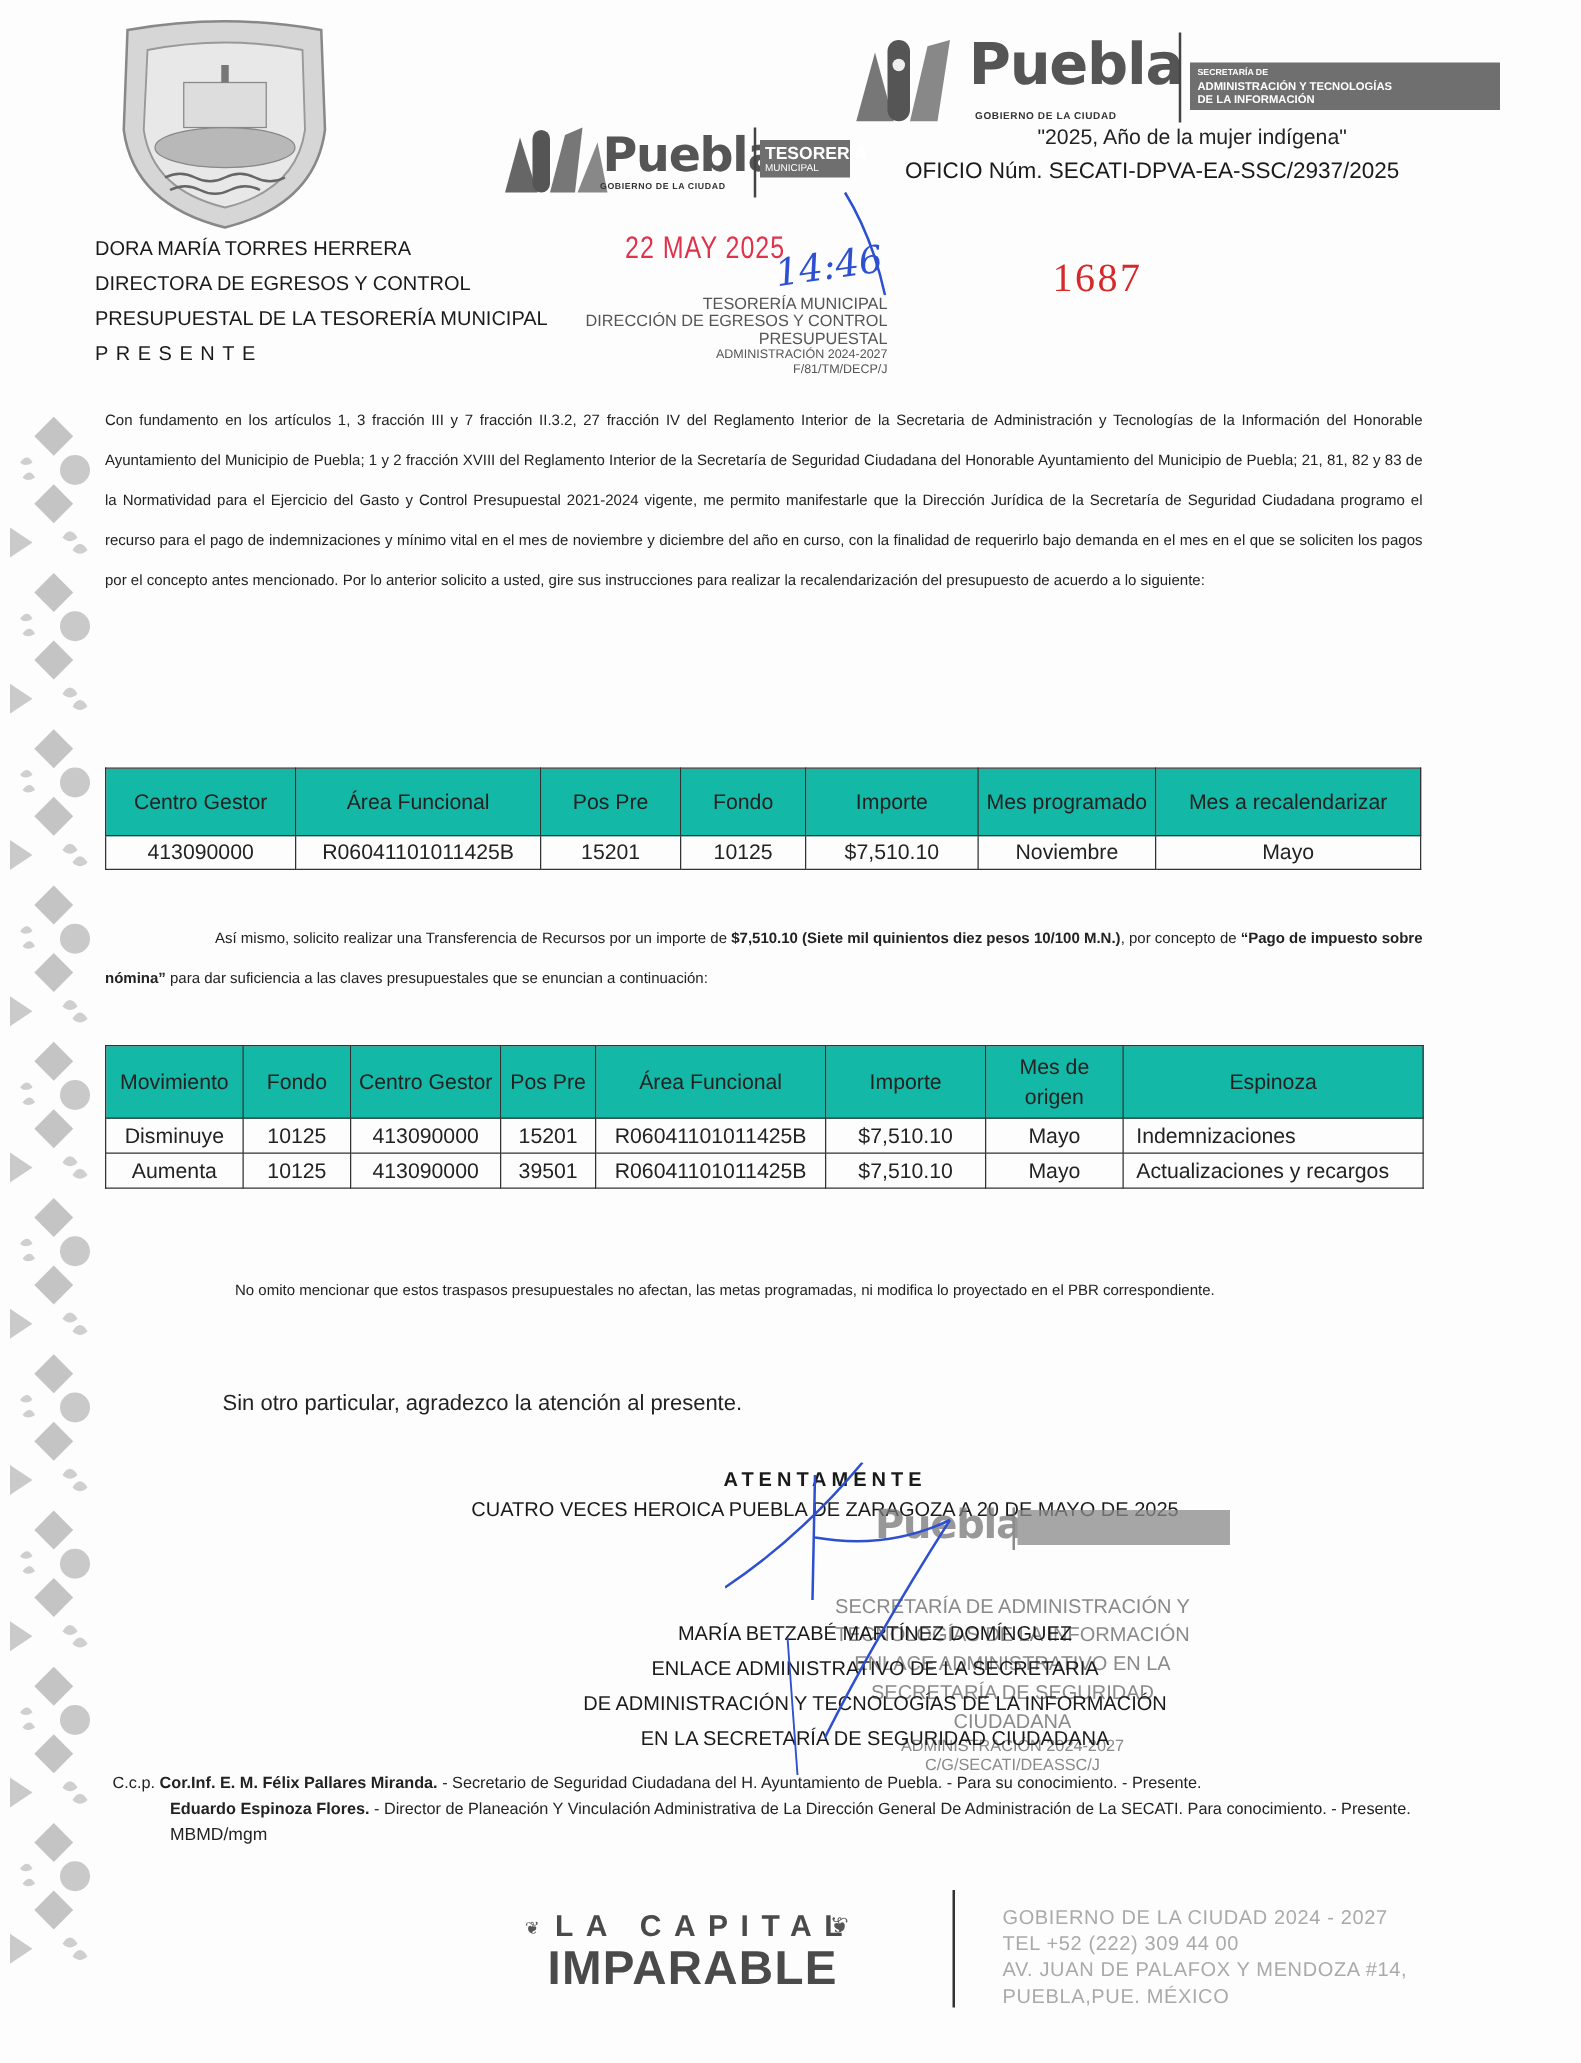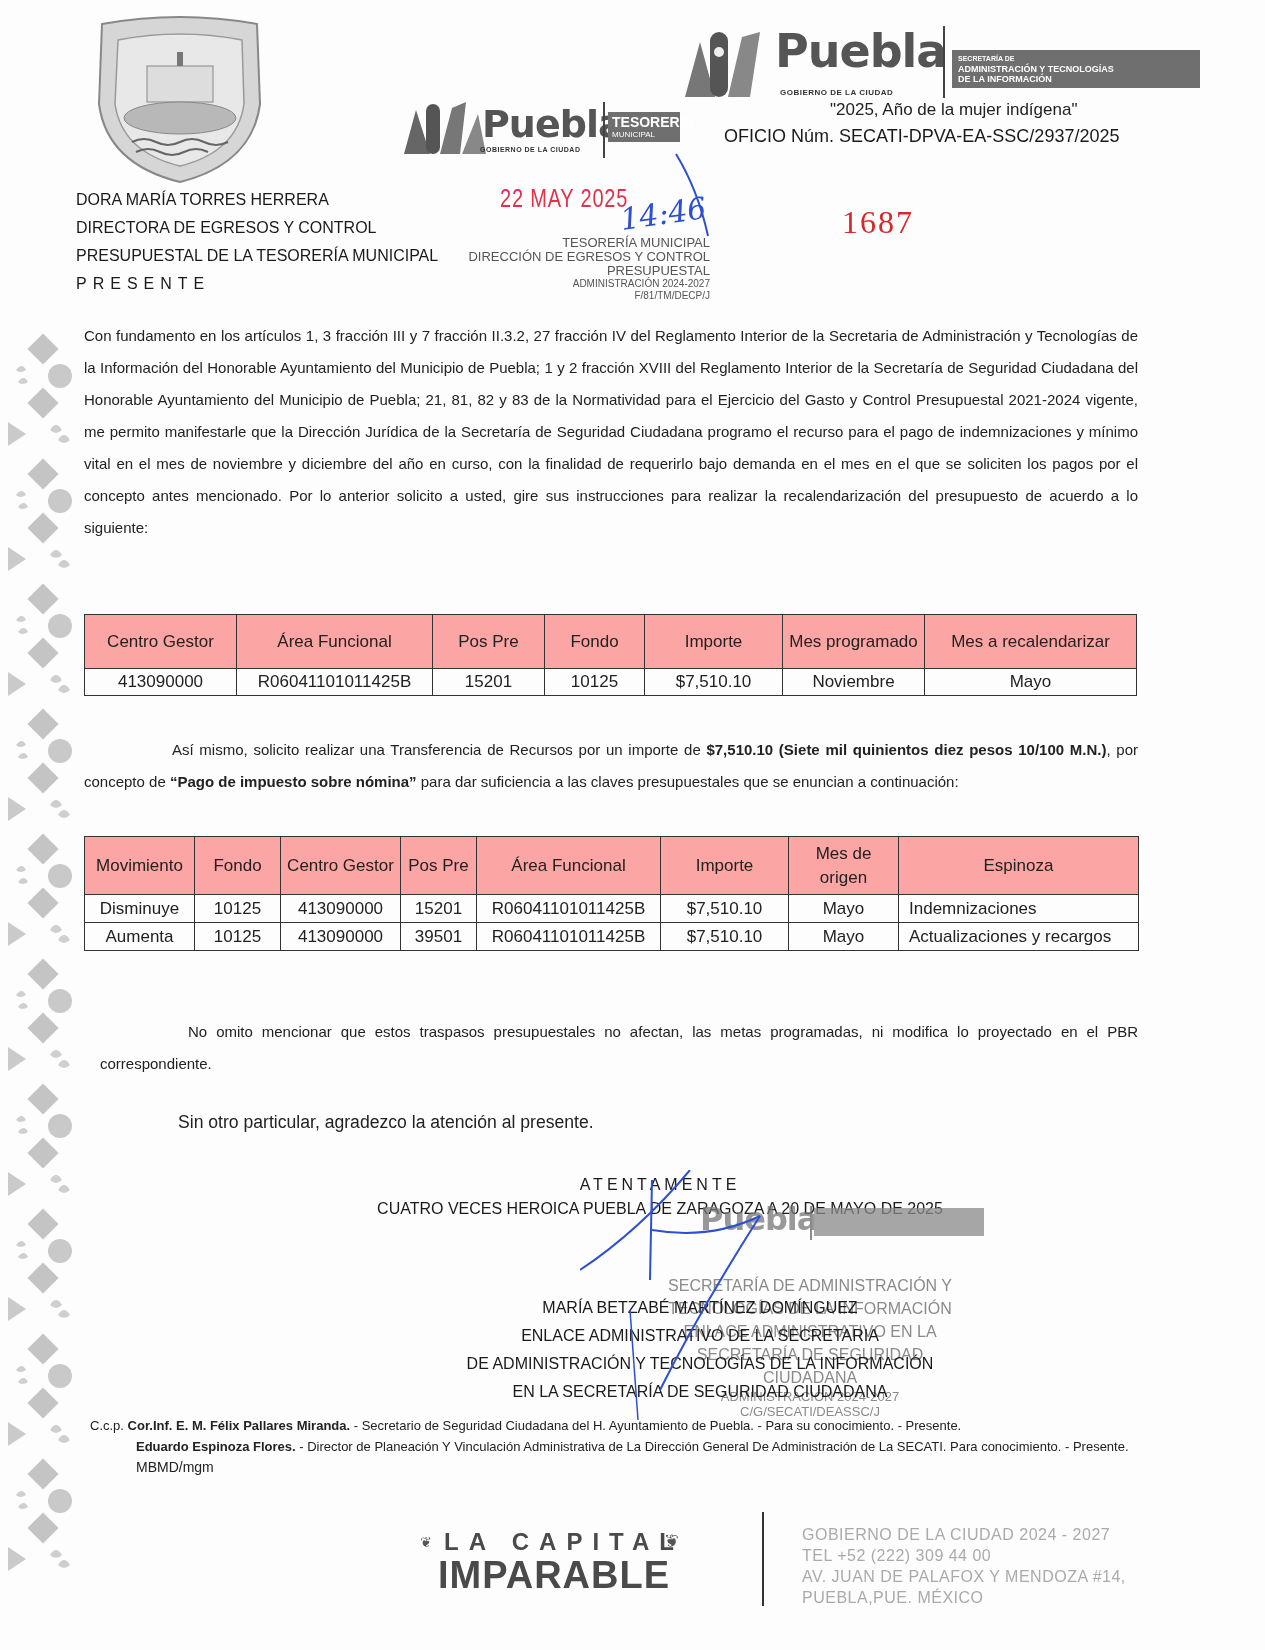--- a/index.html
+++ b/index.html
@@ -29,42 +29,42 @@
   .addressee { left: 76px; top: 186px; font-size: 16px; line-height: 28px; color: #1a1a1a; }
   .addressee .presente { letter-spacing: 6px; }
 
   .stamp-date { left: 500px; top: 184px; font-size: 25px; color: #e0324a; font-family: "Liberation Sans Narrow", "Liberation Sans", sans-serif; letter-spacing: 1px; transform: scaleX(0.8); transform-origin: left; }
   .hand-time { left: 620px; top: 196px; font-size: 30px; color: #2d4fd0; font-family: "DejaVu Serif", serif; font-style: italic; transform: rotate(-8deg); }
   .stamp-num { left: 842px; top: 204px; font-size: 32px; color: #d62a2a; font-family: "Liberation Serif", serif; letter-spacing: 2px; }
 
   .stamp-teso { left: 420px; top: 236px; width: 290px; text-align: right; color: #555; font-size: 13px; line-height: 14px; }
   .stamp-teso .small { font-size: 10px; line-height: 12px; }
 
-  .body-p { left: 84px; width: 1054px; font-size: 15px; line-height: 32px; text-align: justify; color: #222; }
+  .body-p { left: 84px; width: 1054px; font-size: 12px; line-height: 32px; text-align: justify; color: #222; }
   .p1 { top: 320px; }
   .p2 { top: 734px; }
   .p2, .p3 { text-indent: 88px; }
   .p3 { left: 100px; width: 1038px; top: 1016px; }
   .p4 { left: 178px; top: 1112px; font-size: 17.6px; color: #222; }
   b { font-weight: bold; }
 
   table { border-collapse: collapse; position: absolute; font-size: 17px; color: #222; }
   th, td { border: 1.5px solid #333; text-align: center; padding: 0 4px; }
-  th { background: #fca5a5; font-weight: normal; line-height: 24px; }
+  th { background: #14b8a6; font-weight: normal; line-height: 24px; }
   .t1 { left: 84px; top: 614px; width: 1053px; }
   .t1 th { height: 54px; }
   .t1 td { height: 27px; line-height: 24px; }
   .t2 { left: 84px; top: 836px; width: 1055px; }
   .t2 th { height: 58px; }
   .t2 td { line-height: 27px; }
   .t2 td.top { vertical-align: top; }
   .t2 td.left { text-align: left; padding-left: 10px; }
 
   .closing { left: 300px; width: 720px; text-align: center; font-size: 16px; color: #1a1a1a; }
-  .atentamente { top: 1176px; letter-spacing: 4px; }
+  .atentamente { top: 1176px; letter-spacing: 4px; font-weight: bold; }
   .city-date { top: 1200px; }
   .sig-name { left: 350px; width: 700px; text-align: center; font-size: 16px; line-height: 28px; top: 1294px; color: #1a1a1a; }
 
   .stamp-secati { left: 650px; top: 1274px; width: 320px; text-align: center; color: #8a8a8a; font-size: 16px; line-height: 23px; }
   .stamp-secati .small { font-size: 13px; line-height: 15px; }
   .logo-small { left: 660px; top: 1206px; width: 340px; height: 40px; }
 
   .signature { left: 580px; top: 1170px; width: 300px; height: 260px; }
 
   .ccp { left: 90px; top: 1415px; font-size: 13px; line-height: 21px; color: #222; width: 1080px; }

